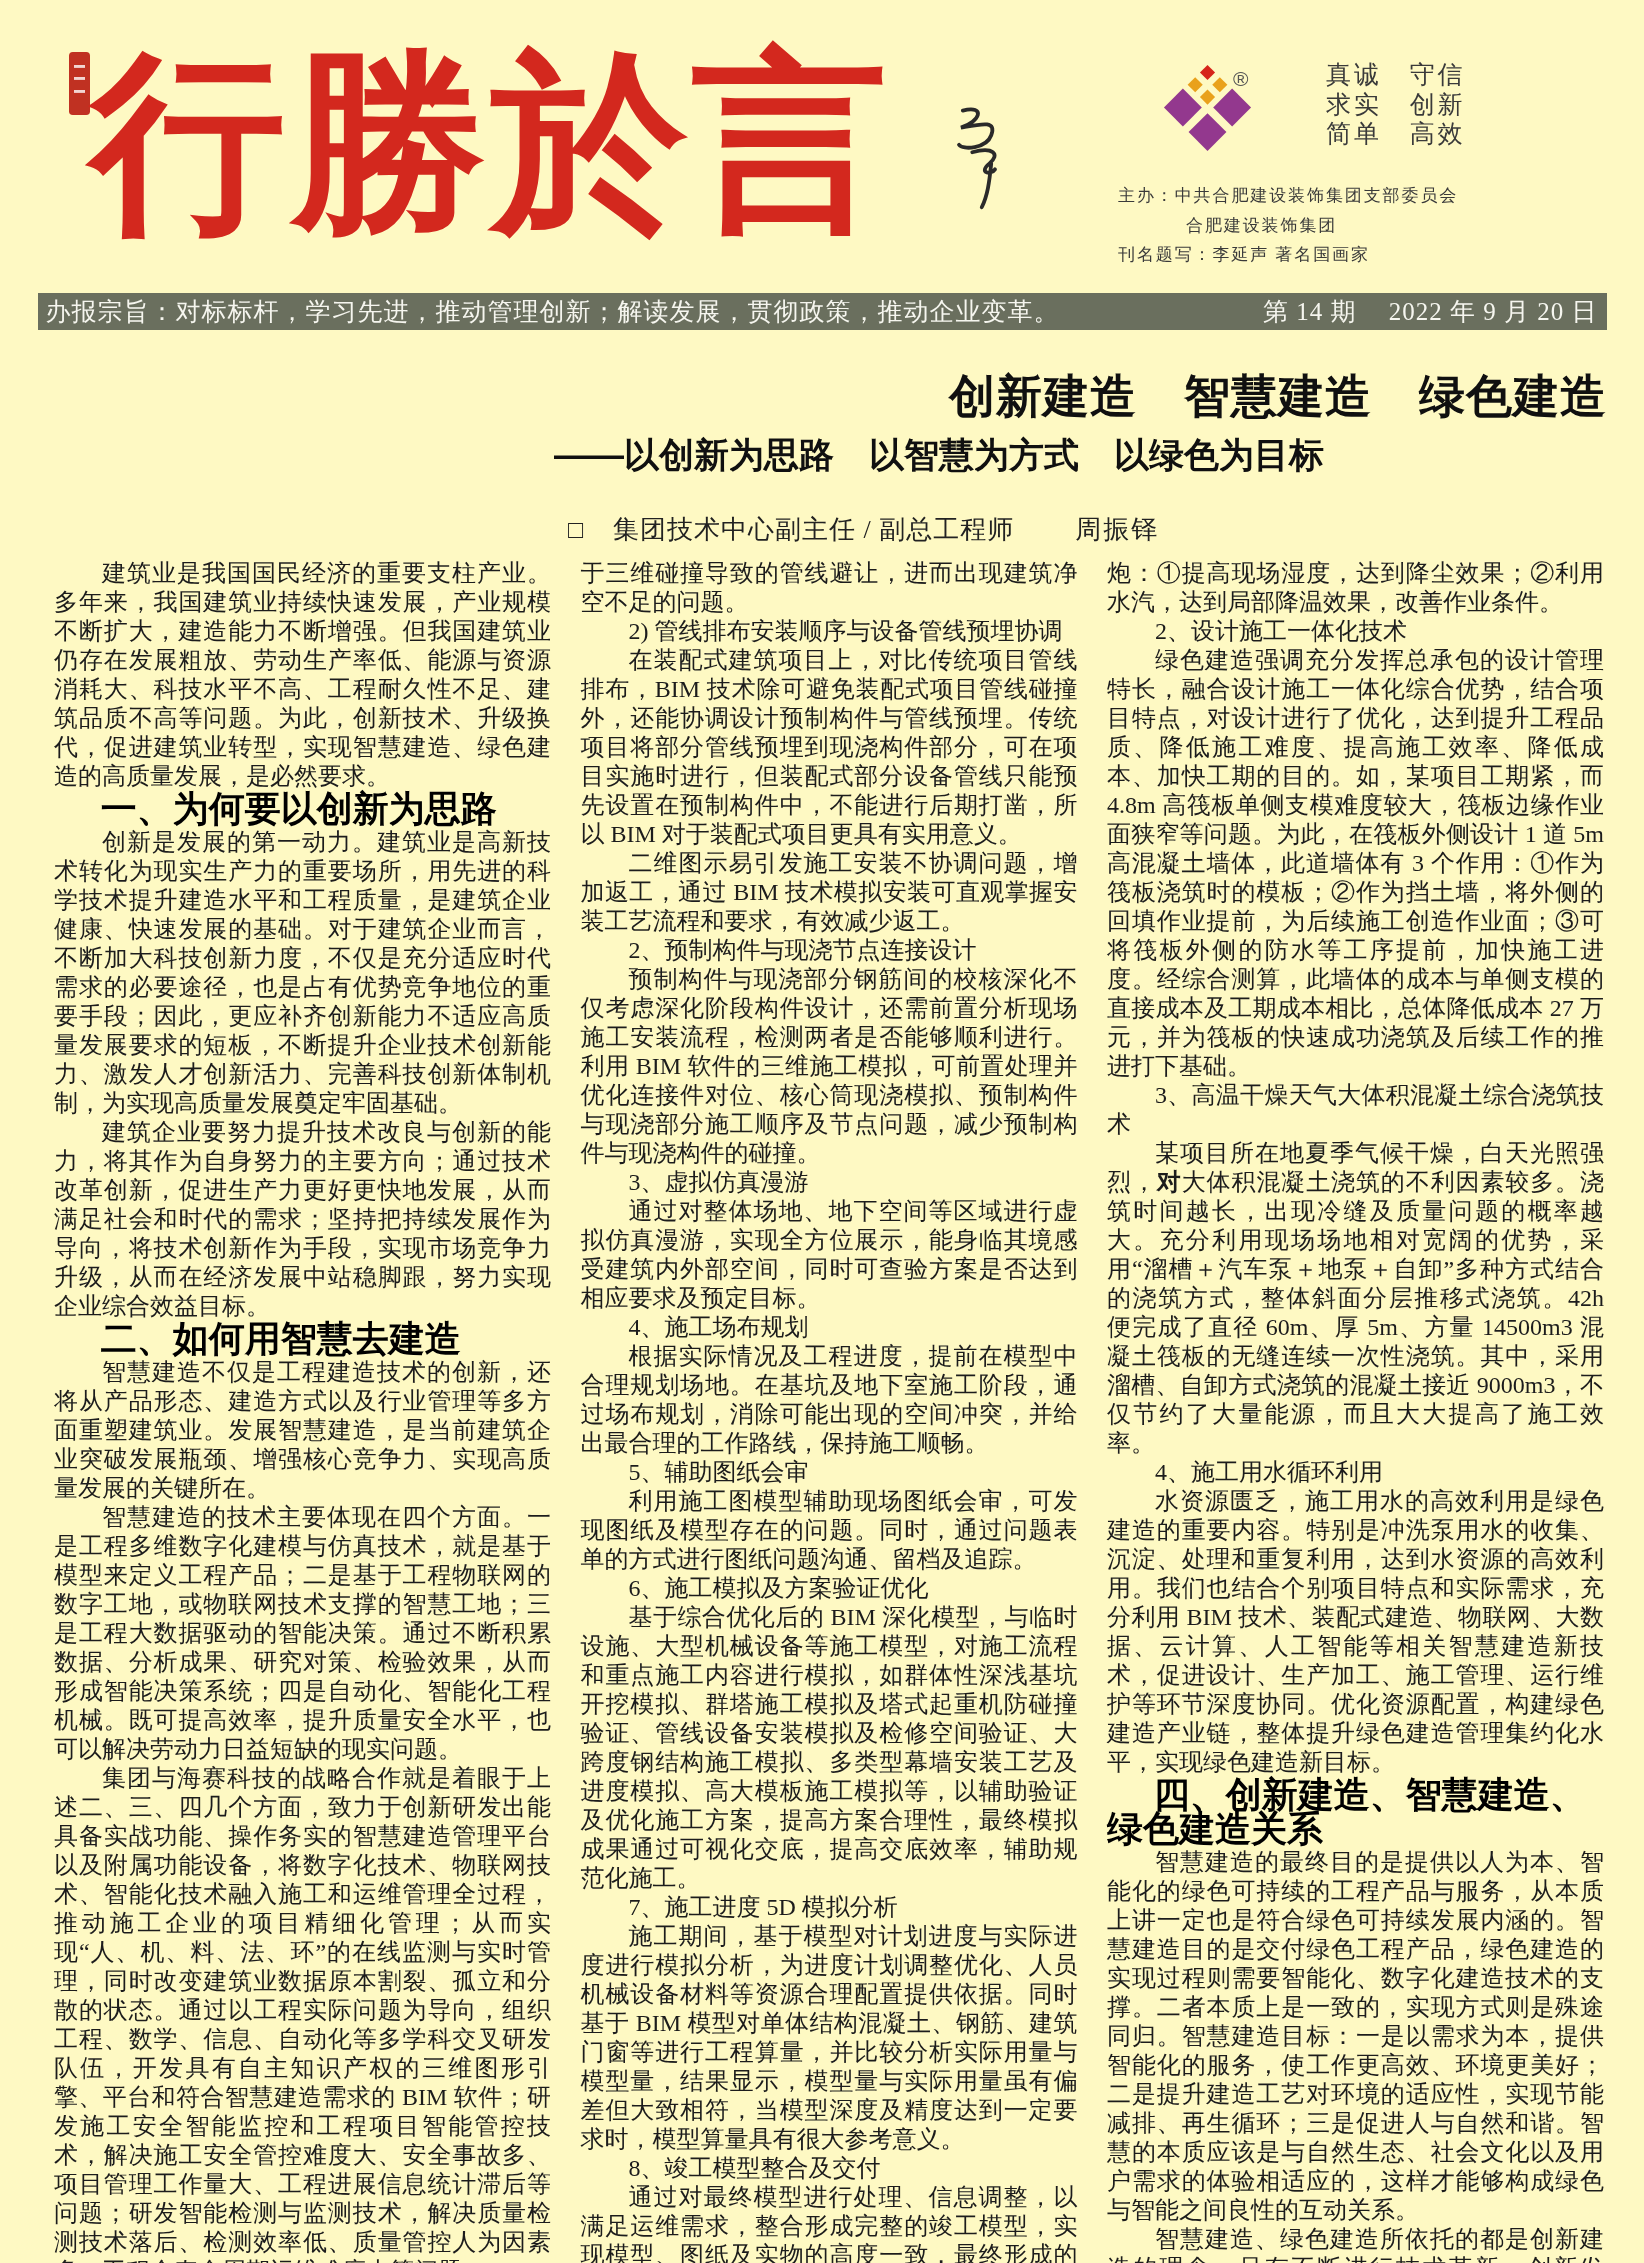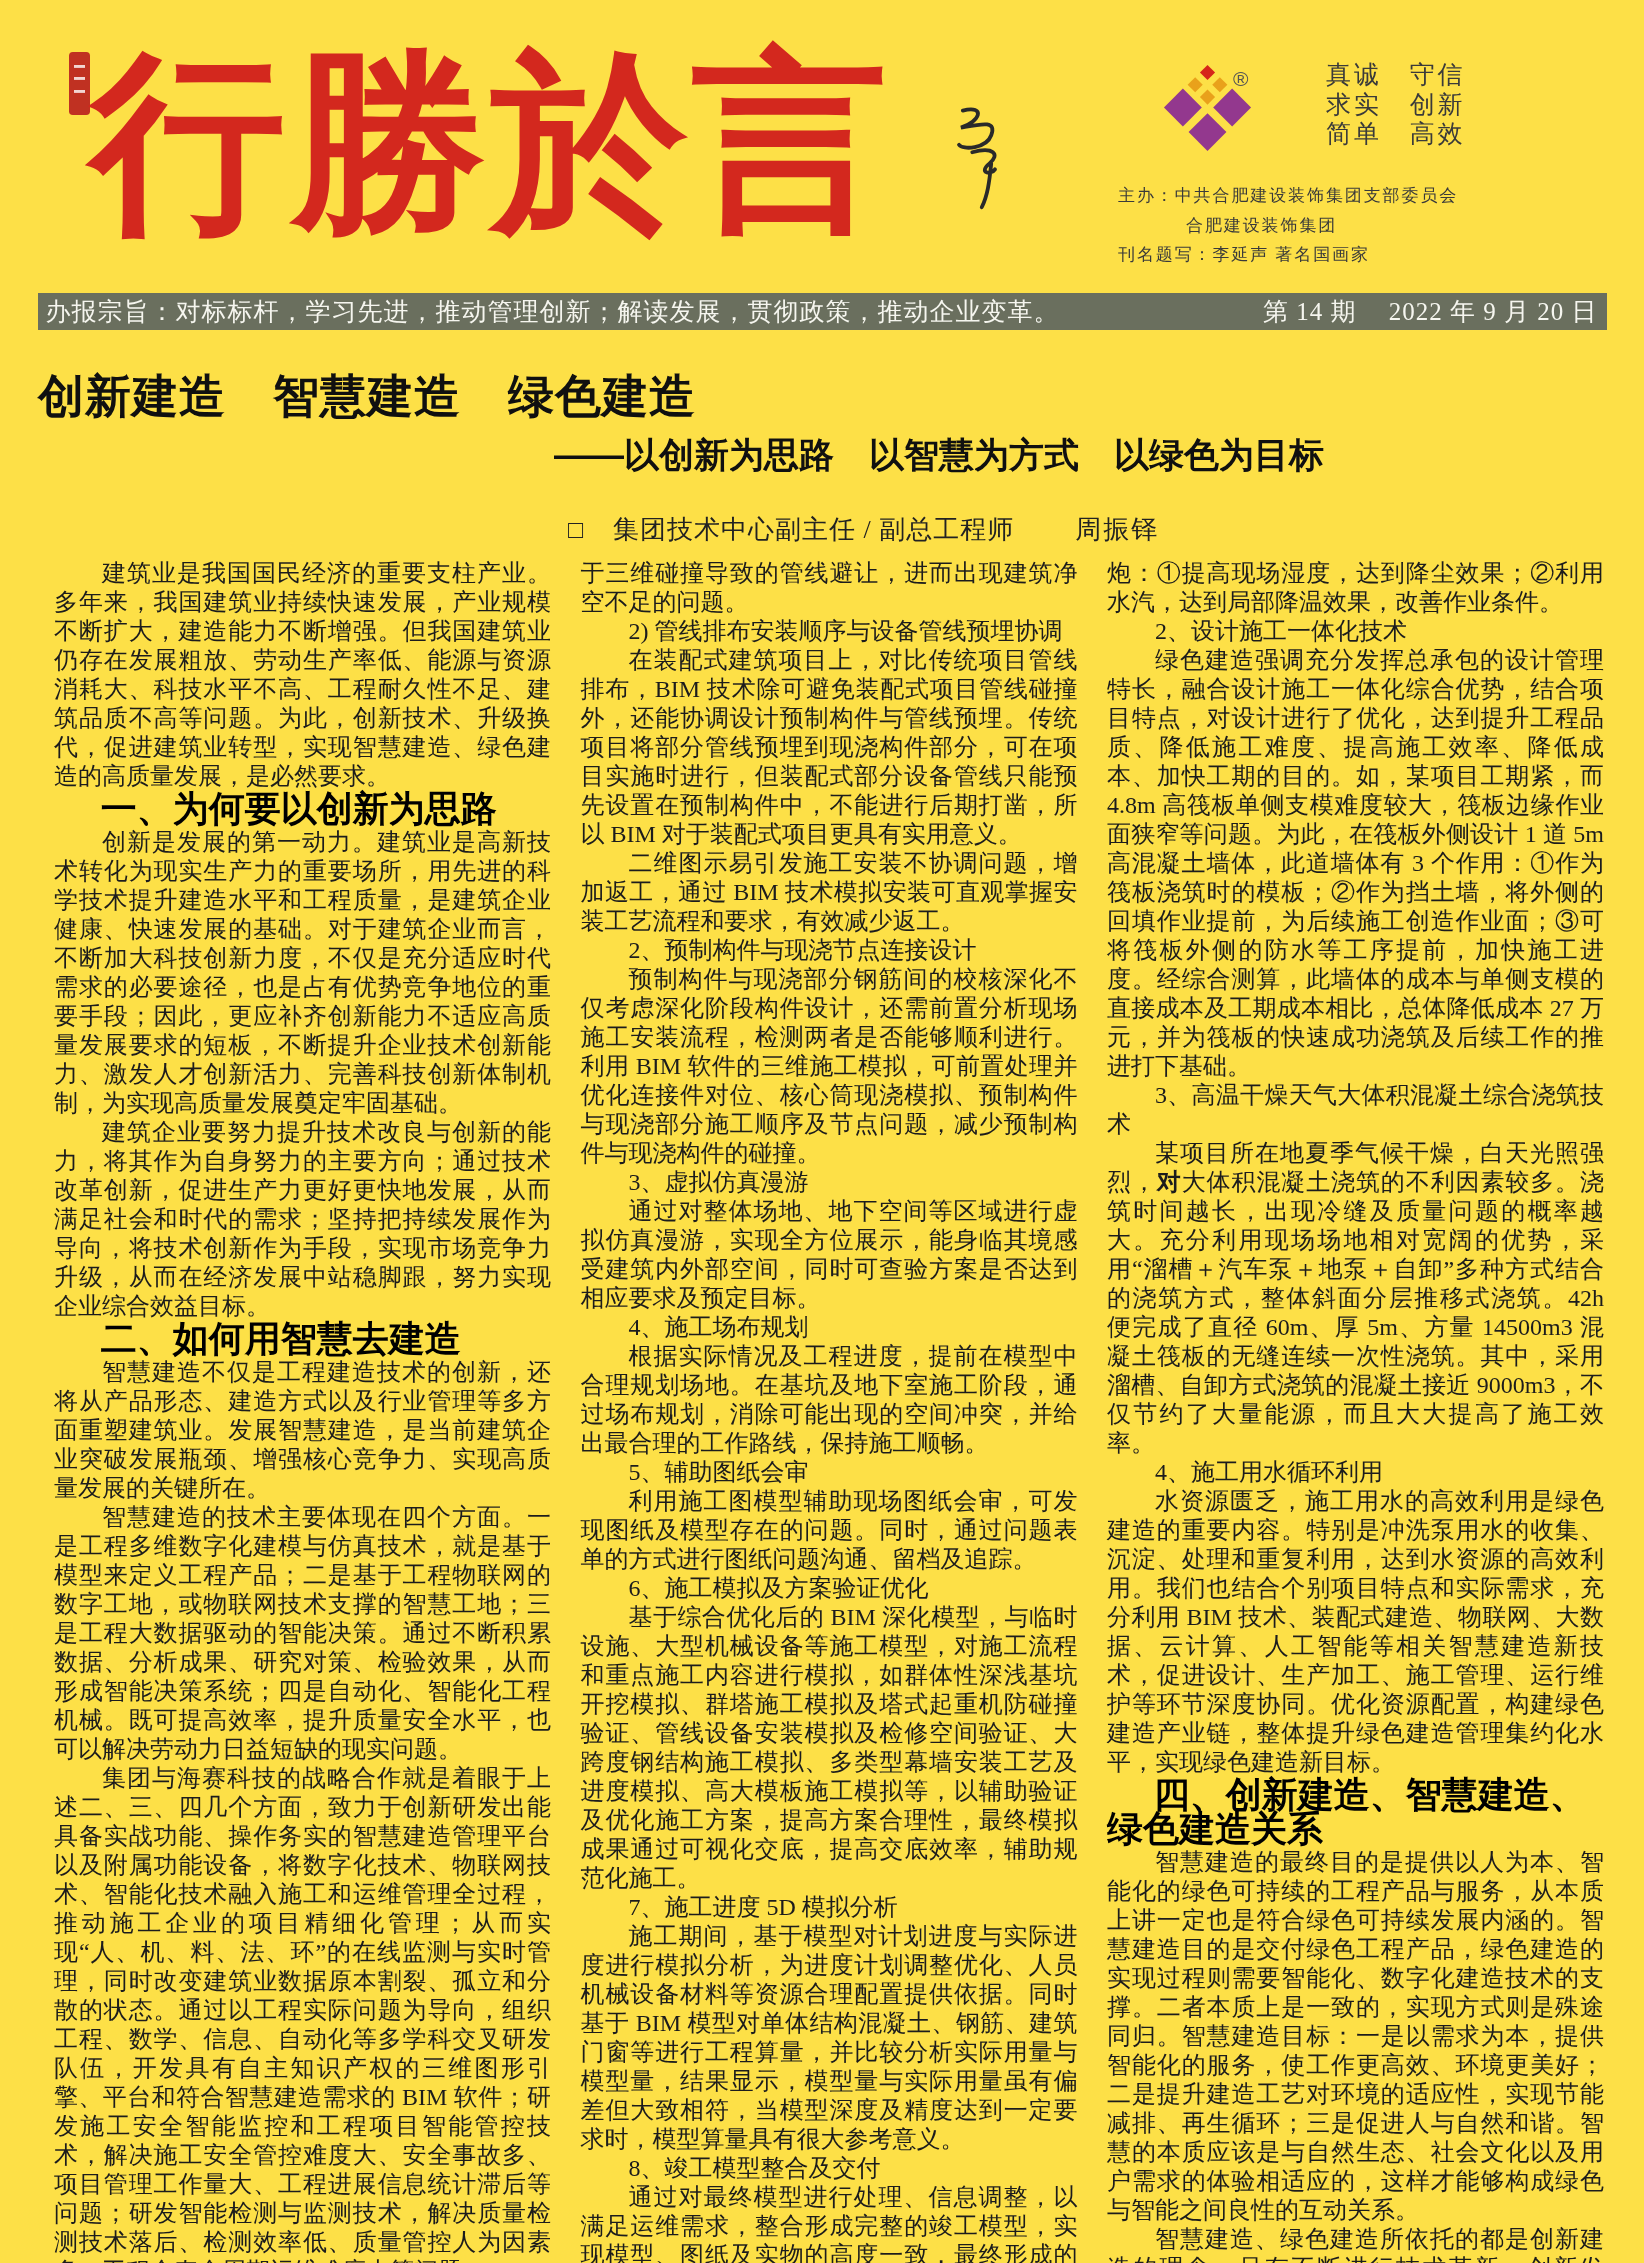--- a/index.html
+++ b/index.html
@@ -1,18 +1,18 @@
 <!DOCTYPE html>
 <html style="font-size:15px"><head>
 <meta charset="utf-8">
 <style>
   html,body { margin:0; padding:0; background:#ffffff; }
   .page {
     position:relative; width:1644px; height:2264px;
-    background:#fde047; overflow:hidden;
+    background:#fef9c3; overflow:hidden;
     font-family:"Liberation Serif","DejaVu Serif",serif;
     color:#1e1e1e;
   }
   
   .seal {
     position:absolute; left:69px; top:52px; width:21px; height:63px;
     background:#c03122; border-radius:3.8px;
   }
   .seal:after{
     content:""; position:absolute; left:4.8px; top:9.5px; width:11.4px; height:42px;
@@ -45,21 +45,21 @@
   .purpose-bar {
     position:absolute; left:38px; top:293px; width:1569px; height:37px;
     background:#6a6f5e; color:#f6f6ef;
     display:flex; justify-content:space-between; align-items:center;
     font-size:25px; letter-spacing:1px; box-sizing:border-box; padding:0 9.5px 0 7.6px;
   }
   .issue-date span + span { margin-left:25px; }
   
   .headline {
     position:absolute; left:38px; top:366px; width:1569px; margin:0;
-    text-align:left; font-size:46px; font-weight:bold; color:#101010;
+    text-align:right; font-size:46px; font-weight:bold; color:#101010;
     letter-spacing:1px; font-family:Liberation Sans, sans-serif;
   }
   .subheadline {
     position:absolute; left:38px; top:432px; width:1569px; margin:0;
     box-sizing:border-box; padding-left:233px;
     text-align:center; font-size:35px; font-weight:bold; color:#101010;
     font-family:"Liberation Sans","DejaVu Sans",sans-serif;
   }
   .byline {
     position:absolute; left:568px; top:512px;

